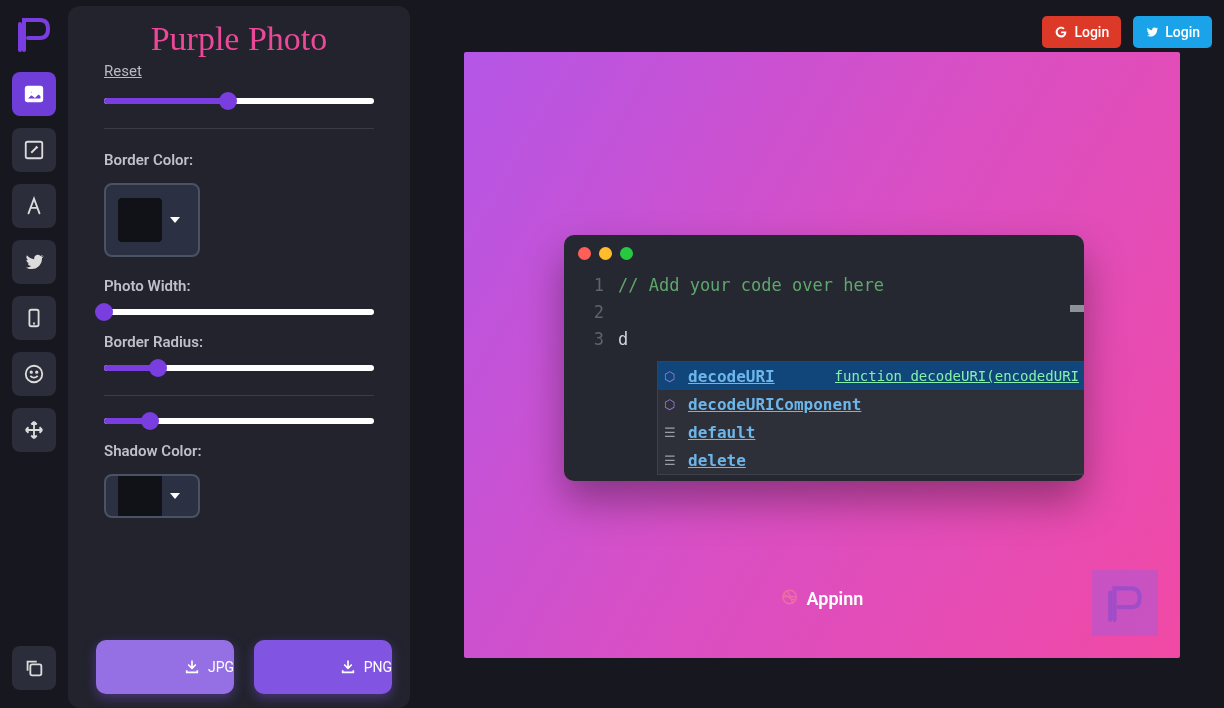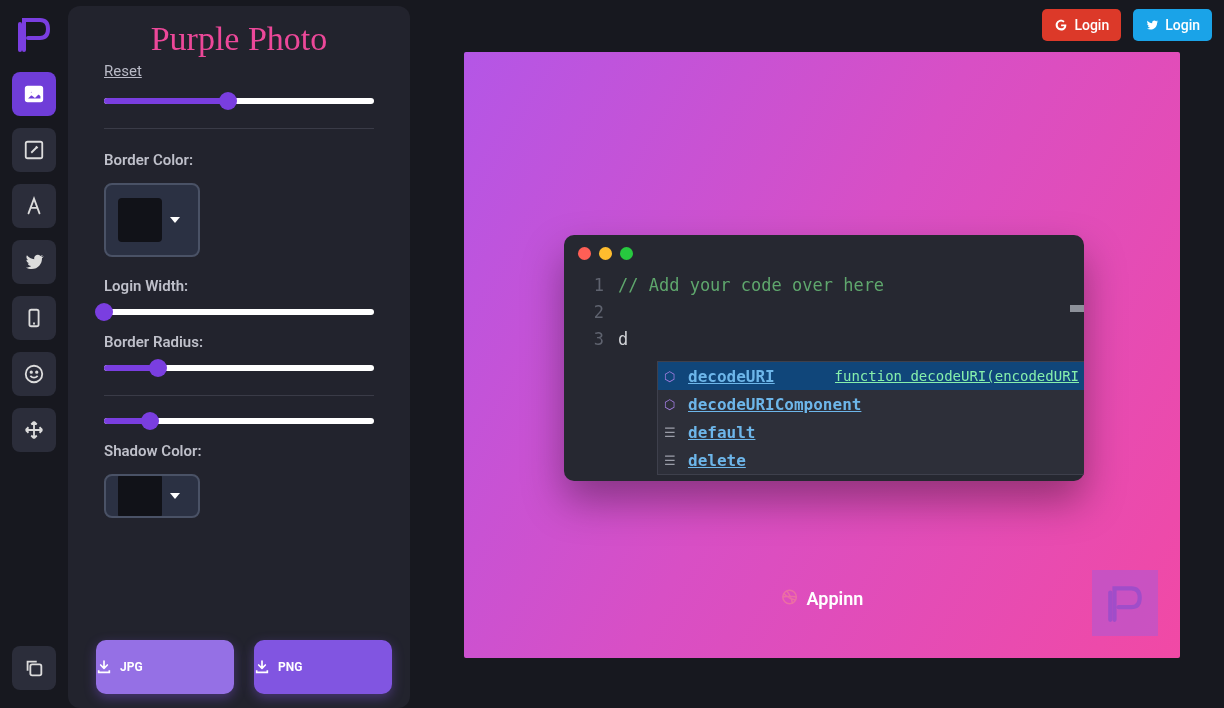--- a/index.html
+++ b/index.html
@@ -129,38 +129,38 @@
   display: flex;
   gap: 20px;
 }
 .dl-btn {
   width: 138px;
   height: 54px;
   background: #8155e1;
   border-radius: 10px;
   display: flex;
   align-items: center;
-  justify-content: flex-start;
+  justify-content: flex-end;
   gap: 8px;
   color: #fff;
-  font-weight: 700;
-  font-size: 12px;
+  font-weight: 400;
+  font-size: 14px;
   cursor: pointer;
   box-shadow: 0 4px 12px rgba(129, 85, 225, 0.4);
 }
 .dl-btn.light { background: #9570e5; }
 
 
 .main {
   flex: 1;
   position: relative;
 }
 .login-btns {
   position: absolute;
-  top: 9px;
+  top: 16px;
   right: 12px;
   display: flex;
   gap: 12px;
 }
 .login-btn {
   height: 32px;
   padding: 0 12px;
   border-radius: 5px;
   display: flex;
   align-items: center;
@@ -347,21 +347,21 @@
       </div>
   </div>
   <div class="divider"></div>
 
   <div class="label">Border Color:</div>
   <div class="color-picker">
     <div class="swatch"></div>
     <div class="caret-down"></div>
   </div>
 
-  <div class="label">Login Width:</div>
+  <div class="label">Photo Width:</div>
   <div class="slider-wrap">
     <div class="slider">
         <div class="slider-fill" style="width:0%"></div>
         <div class="slider-thumb" style="left:0%"></div>
       </div>
   </div>
 
   <div class="label">Border Radius:</div>
   <div class="slider-wrap">
     <div class="slider">

